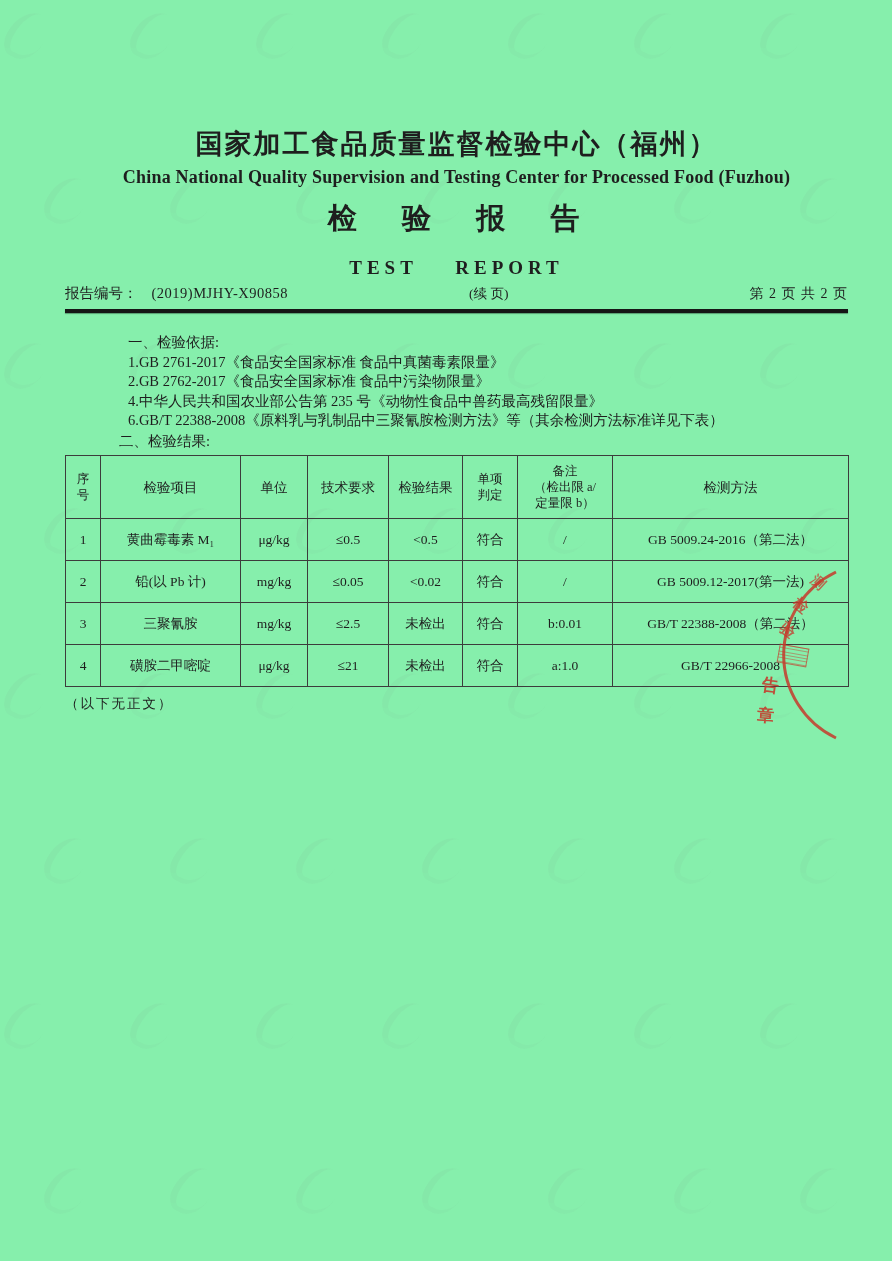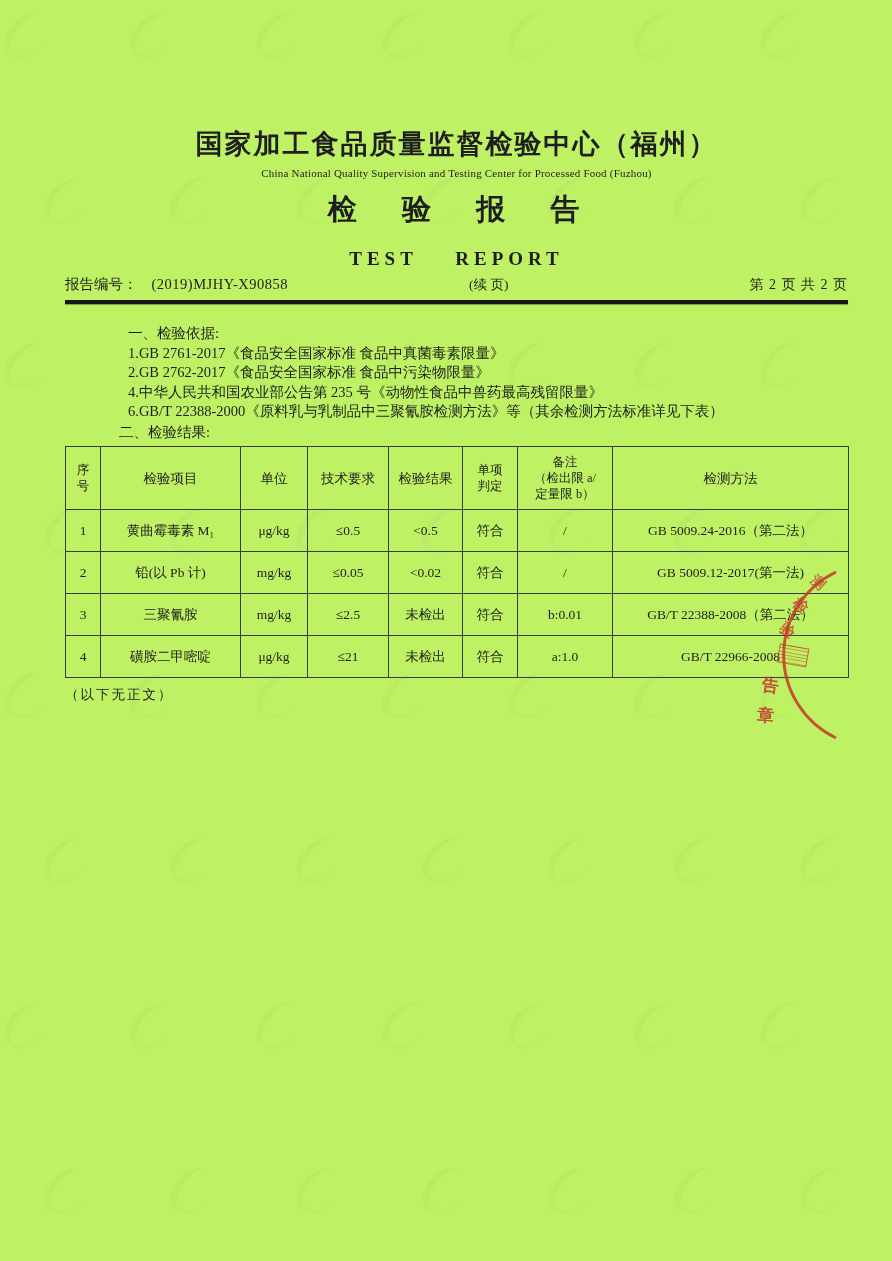--- a/index.html
+++ b/index.html
@@ -1,38 +1,38 @@
 <!DOCTYPE html>
 <html><head>
 <meta charset="utf-8">
 <style>
   html,body{margin:0;padding:0;background:#e9e9e9;}
   .page{
     position:relative;
     width:892px;height:1261px;
     margin:0 auto;
-    background:#bef264;
+    background:#86efac;
     overflow:hidden;
     font-family:"Liberation Serif","DejaVu Serif",serif;
     color:#1e1e1e;
   }
   .content{position:relative;padding:0 44px 0 65px;z-index:2;}
   
   .wm-layer{position:absolute;inset:0;z-index:1;pointer-events:none;}
   .wm{
     position:absolute;width:30px;height:46px;
     border-left:7px solid rgba(120,135,120,0.055);
     border-bottom:5px solid rgba(120,135,120,0.04);
     border-radius:70% 30% 60% 40%;
     transform:rotate(28deg);
   }
   
   .header{padding-top:128px;text-align:center;}
   .center-zh{font-size:27px;font-weight:bold;letter-spacing:2px;line-height:32px;margin:0;}
-  .center-en{font-size:11px;font-weight:normal;margin-top:7px;letter-spacing:0.2px;}
+  .center-en{font-size:18px;font-weight:bold;margin-top:7px;letter-spacing:0.2px;}
   .title-zh{font-size:29px;font-weight:bold;margin-top:11px;word-spacing:26px;letter-spacing:6px;}
   .title-en{font-size:19px;font-weight:bold;margin-top:18px;letter-spacing:5px;word-spacing:28px;}
   .meta-row{
     display:flex;justify-content:space-between;align-items:baseline;
     font-size:14.5px;margin-top:5px;text-align:left;
   }
   .meta-left{white-space:nowrap;}
   .meta-left .val{margin-left:14px;letter-spacing:0.5px;}
   .meta-center{font-size:13.5px;transform:translateX(-30px);}
   .meta-right{font-size:14px;letter-spacing:1px;}
@@ -158,21 +158,21 @@
         <span class="meta-right">第 2 页  共 2 页</span>
       </div>
       <div class="rule"></div>
     </div>
 
     <div class="basis">
       <div class="b-head">一、检验依据:</div>
       <div class="b-item">1.GB 2761-2017《食品安全国家标准 食品中真菌毒素限量》</div>
       <div class="b-item">2.GB 2762-2017《食品安全国家标准 食品中污染物限量》</div>
       <div class="b-item">4.中华人民共和国农业部公告第 235 号《动物性食品中兽药最高残留限量》</div>
-      <div class="b-item">6.GB/T 22388-2000《原料乳与乳制品中三聚氰胺检测方法》等（其余检测方法标准详见下表）</div>
+      <div class="b-item">6.GB/T 22388-2008《原料乳与乳制品中三聚氰胺检测方法》等（其余检测方法标准详见下表）</div>
       <div class="r-head">二、检验结果:</div>
     </div>
 
     <table class="results">
       <colgroup>
         <col style="width:35px">
           <col style="width:140px">
           <col style="width:67px">
           <col style="width:81px">
         <col style="width:74px">

